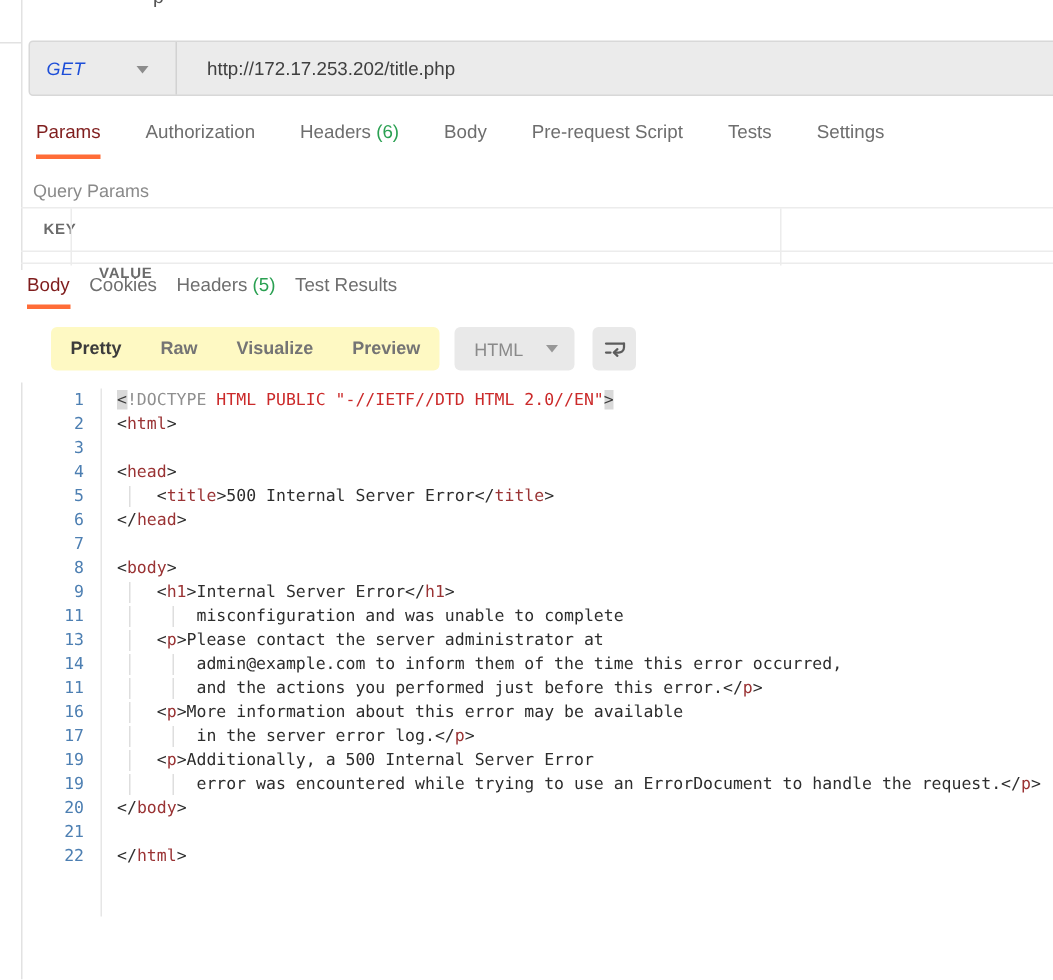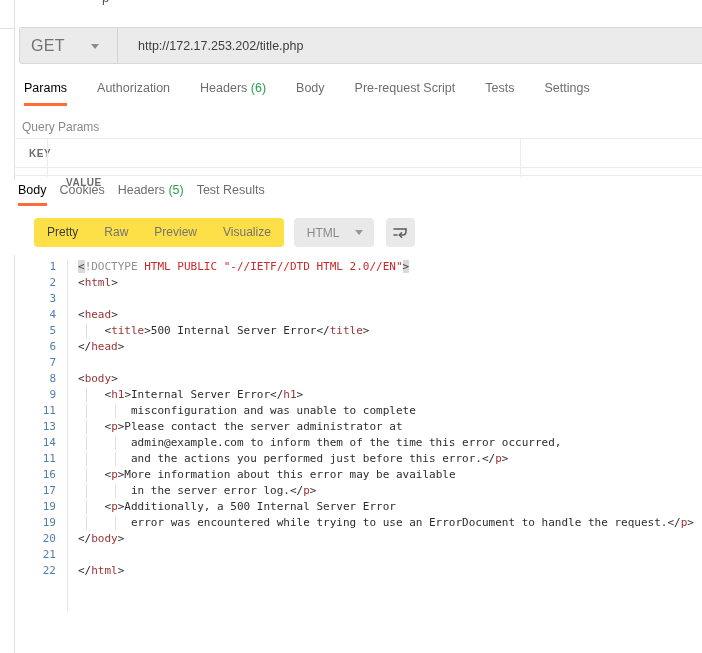--- a/index.html
+++ b/index.html
@@ -20,32 +20,32 @@
   
   #url-bar {
     position:absolute; left:19px; top:27px; width:695px; height:37px;
     background:#ebebeb; border:1px solid #d8d8d8; border-radius:3px;
     display:flex; align-items:stretch;
   }
   #method-select {
     width:98px; border-right:1px solid #d2d2d2; position:relative;
     display:flex; align-items:center; padding-left:11px; cursor:pointer;
   }
-  #method-label { font-size:16px; color:#737373; letter-spacing:.3px; }
+  #method-label { font-size:12px; color:#1d4ed8; letter-spacing:.3px;font-style:italic; }
   .caret-down {
     width:0; height:0; border-left:4px solid transparent; border-right:4px solid transparent;
     border-top:5px solid #8c8c8c;
   }
   #method-select .caret-down { position:absolute; right:18px; top:16px; }
   #url-input { flex:1; display:flex; align-items:center; padding-left:20px; font-size:12.5px; color:#3f3f3f; }
 
   
   #req-tabs { position:absolute; left:24px; top:81px; display:flex; gap:30px; }
   .tab { font-size:12.5px; color:#6e6e6e; padding-bottom:8px; cursor:pointer; border-bottom:3px solid transparent; }
-  .tab.active { color:#000000; border-bottom-color:#ff6c37; }
+  .tab.active { color:#7f1d1d; border-bottom-color:#ff6c37; }
   .tab .count { color:#2aa052; }
 
   #query-params { position:absolute; left:22px; top:120px; font-size:12px; color:#8a8a8a; }
 
   
   #params-table { position:absolute; left:14px; top:138px; width:688px; height:39px; border-top:1px solid #ececec; }
   #params-header { display:flex; height:29px; border-bottom:1px solid #ececec;flex-direction:column; }
   .th { font-size:10px; font-weight:bold; color:#6b6b6b; letter-spacing:.5px; line-height:29px; }
   #th-checkbox { width:33px; }
   #th-key { width:473px; padding-left:15px; }
@@ -53,21 +53,21 @@
   #params-empty-row { height:8px; border-bottom:1px solid #ececec; }
   .col-divider { position:absolute; top:0; width:1px; height:38px; background:#ececec; }
   #col-div-1 { left:33px; } #col-div-2 { left:506px; }
 
   
   #resp-tabs { position:absolute; left:18px; top:183px; display:flex; gap:13px; }
   #resp-tabs .tab { padding-bottom:6px; }
 
   
   #toolbar { position:absolute; left:34px; top:218px; height:29px; display:flex; align-items:stretch; }
-  #view-group { display:flex; background:#fde047; border-radius:4px; }
+  #view-group { display:flex; background:#fef9c3; border-radius:4px;font-weight:bold; }
   .view-btn { padding:0 13px; font-size:12px; color:#747474; line-height:29px; cursor:pointer; }
   .view-btn.active { color:#3c3c3c; }
   #format-select {
     margin-left:10px; width:80px; background:#e9e9e9; border-radius:4px; position:relative;
     display:flex; align-items:center; padding-left:13px; font-size:12px; color:#8a8a8a; cursor:pointer;
   }
   #format-select .caret-down { position:absolute; right:11px; top:12px; border-top-color:#979797; }
   #wrap-btn {
     margin-left:12px; width:29px; background:#e9e9e9; border-radius:4px;
     display:flex; align-items:center; justify-content:center; cursor:pointer;
@@ -139,22 +139,22 @@
     <div class="tab active"><span>Body</span></div>
     <div class="tab"><span>Cookies</span></div>
     <div class="tab"><span>Headers</span><span class="count"> (5)</span></div>
     <div class="tab"><span>Test Results</span></div>
   </div>
 
 <div id="toolbar">
   <div id="view-group">
       <div class="view-btn active">Pretty</div>
       <div class="view-btn">Raw</div>
+      <div class="view-btn">Visualize</div>
       <div class="view-btn">Preview</div>
-      <div class="view-btn">Visualize</div>
     </div>
   <div id="format-select">
     <span>HTML</span>
     <span class="caret-down"></span>
   </div>
   <div id="wrap-btn">
     <svg width="16" height="16" viewBox="0 0 16 16" fill="none" stroke="#5c5c5c" stroke-width="1.5" stroke-linecap="round" stroke-linejoin="round">
       <path d="M2 4 H14"></path>
       <path d="M2 10 H5"></path>
       <path d="M14 4 V6.5 C14 9.2 12 10 10.5 10 H7.6"></path>

